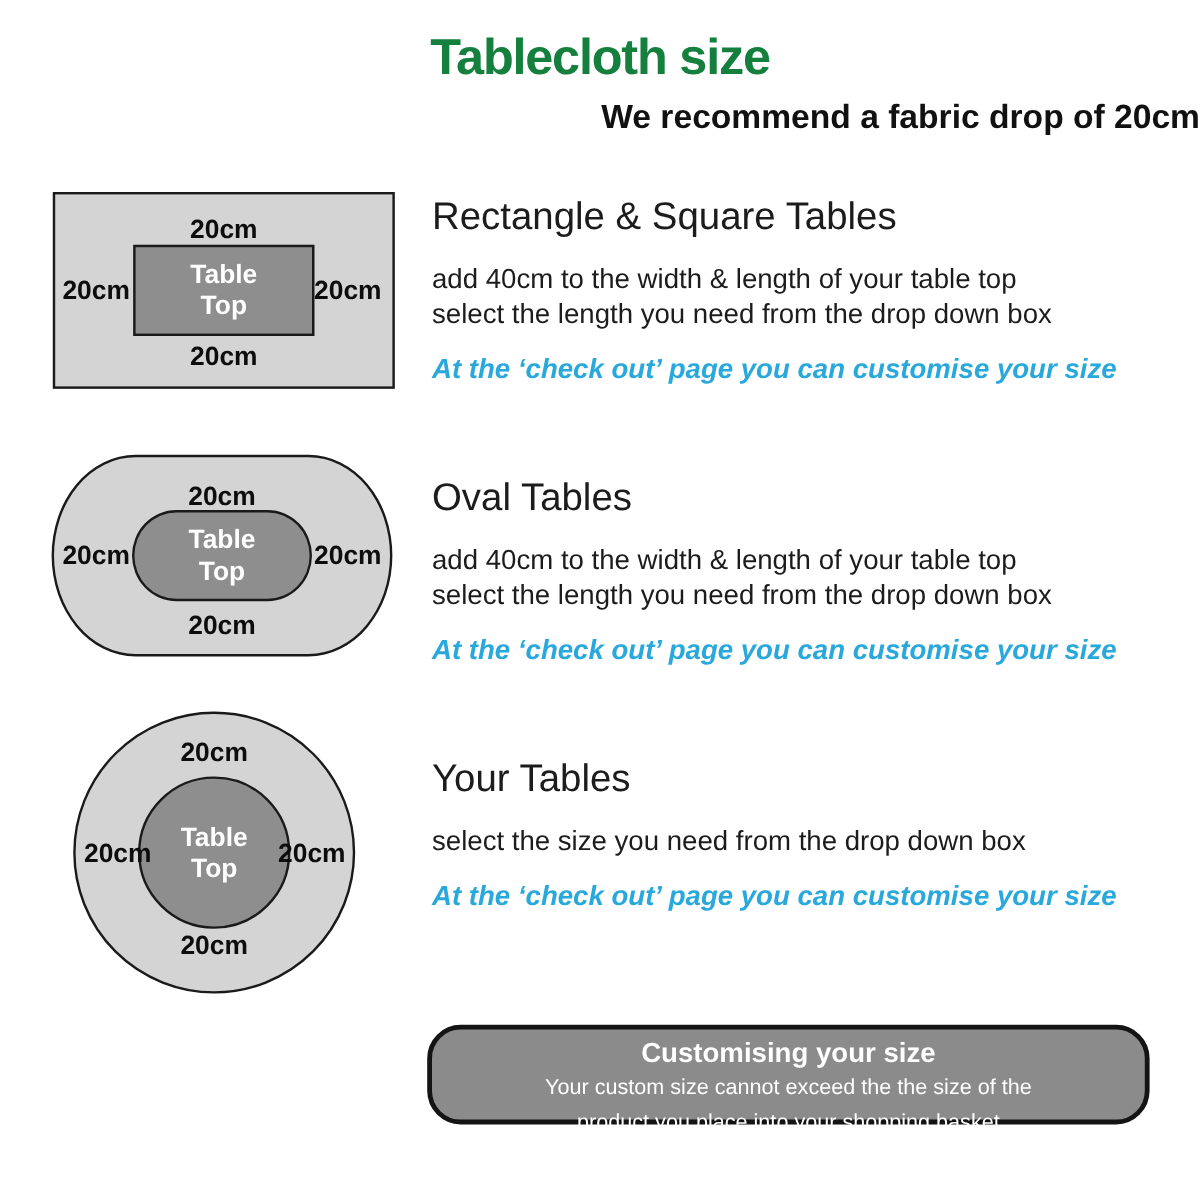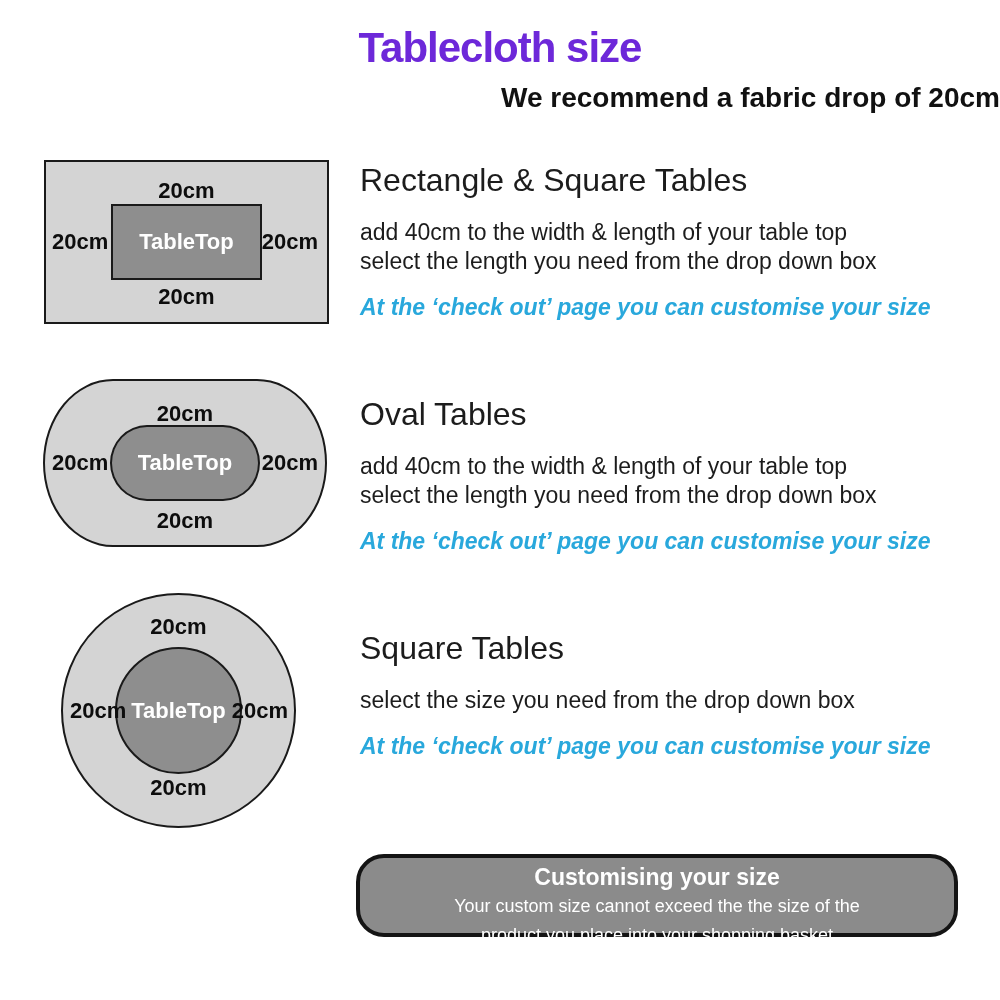--- a/index.html
+++ b/index.html
@@ -12,37 +12,37 @@
     --table-text:#ffffff;
   }
   *{box-sizing:border-box;margin:0;padding:0;}
   html,body{background:#ffffff;}
   body{
     width:1000px;height:1000px;position:relative;overflow:hidden;
     font-family:"Liberation Sans","DejaVu Sans",sans-serif;color:var(--text);
   }
   .title{
     position:absolute;top:24px;left:0;right:0;text-align:center;
-    font-size:42px;font-weight:bold;letter-spacing:-1px;color:#6d28d9;
+    font-size:42px;font-weight:bold;letter-spacing:-1px;color:#15803d;
   }
   .subtitle{
     position:absolute;top:82px;left:0;right:0;text-align:right;
     font-size:28px;font-weight:bold;color:#111;padding-left:12px;
   }
 
   
   .diagram{
     position:absolute;background:var(--cloth-fill);
     border:2px solid var(--outline);
     display:flex;align-items:center;justify-content:center;
   }
   .inner{
     background:var(--table-fill);border:2px solid var(--outline);
     color:var(--table-text);font-weight:bold;font-size:22px;line-height:26px;
-    display:flex;flex-direction:row;align-items:center;justify-content:center;
+    display:flex;flex-direction:column;align-items:center;justify-content:center;
     text-align:center;
   }
   .lbl{
     position:absolute;font-weight:bold;font-size:22px;color:#0d0d0d;white-space:nowrap;
   }
   .lbl.t,.lbl.b{left:0;right:0;text-align:center;}
   .lbl.l,.lbl.r{top:50%;transform:translateY(-50%);}
 
   .d-rect{left:44px;top:160px;width:285px;height:164px;}
   .d-rect .inner{width:151px;height:76px;}
@@ -134,21 +134,21 @@
 <div class="txt txt2">
   <div class="h">Oval Tables</div>
   <div class="p">
     <div>add 40cm to the width &amp; length of your table top</div>
     <div>select the length you need from the drop down box</div>
   </div>
   <div class="note">At the ‘check out’ page you can customise your size</div>
 </div>
 
 <div class="txt txt3">
-  <div class="h">Square Tables</div>
+  <div class="h">Your Tables</div>
   <div class="p">
     <div>select the size you need from the drop down box</div>
   </div>
   <div class="note">At the ‘check out’ page you can customise your size</div>
 </div>
 
 <div class="footer">
   <div class="f-title">Customising your size</div>
   <div class="f-line">Your custom size cannot exceed the the size of the</div>
   <div class="f-line">product you place into your shopping basket</div>

